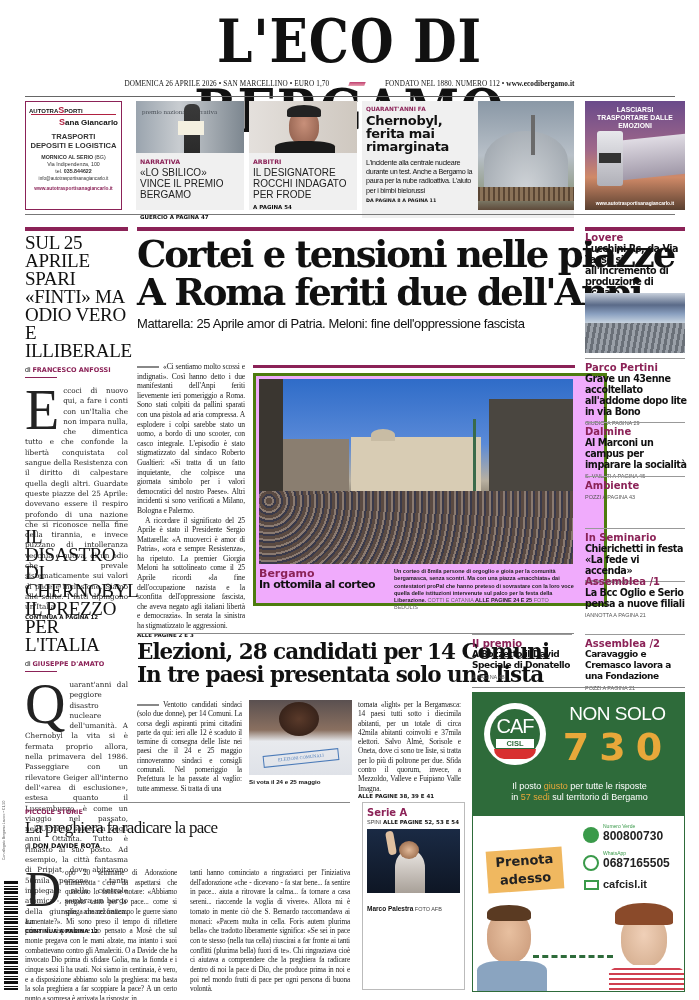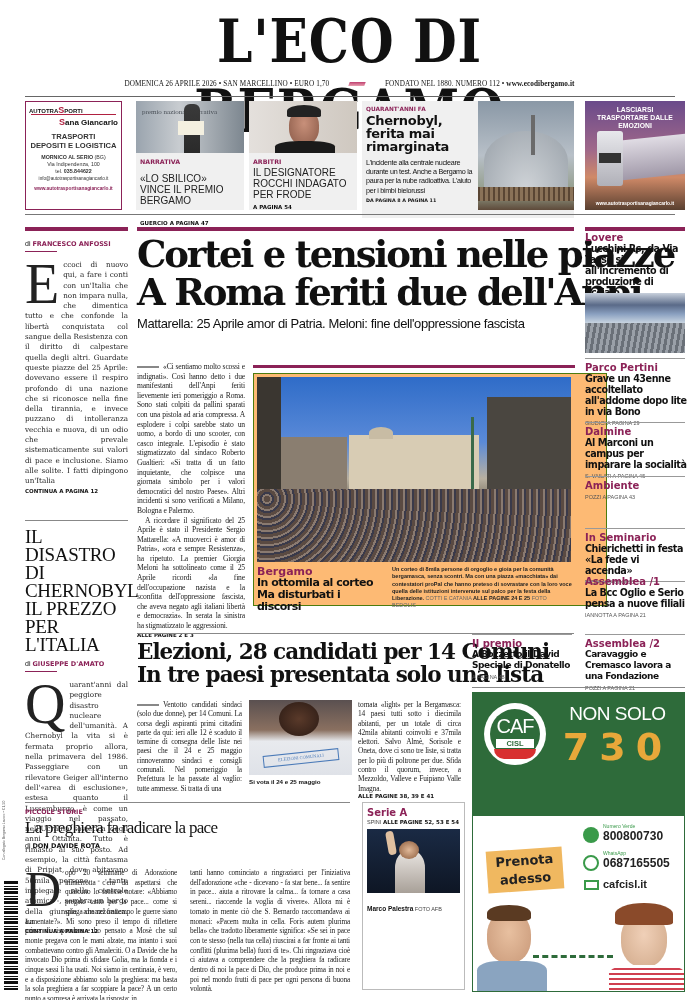--- a/index.html
+++ b/index.html
@@ -63,21 +63,21 @@
 </div>
 
 <div class="abs topbox" style="left:136px;top:101px;width:108px;height:109px">
   <div class="photo" style="height:52px;background:linear-gradient(90deg,#9aa4ae 0%,#c8ccd0 40%,#7d8790 100%);position:relative">
     <div class="serif" style="position:absolute;left:6px;top:8px;font-size:7px;color:#4a5058;line-height:7px">premio nazionale narrativa</div>
     <div style="position:absolute;left:48px;top:3px;width:16px;height:49px;background:linear-gradient(#3a3a3a,#2a2a2a);border-radius:6px 6px 0 0"></div>
     <div style="position:absolute;left:42px;top:20px;width:26px;height:14px;background:#f4f0e0"></div>
   </div>
   <div style="padding:5px 4px">
     <div class="kicker">NARRATIVA</div>
-    <div class="thin" style="margin-top:8px">«LO SBILICO» VINCE IL PREMIO BERGAMO</div>
+    <div class="thin" style="margin-top:2px">«LO SBILICO» VINCE IL PREMIO BERGAMO</div>
     <div style="margin-top:4px"><span class="ref">GUERCIO </span><span class="ref">A PAGINA 47</span></div>
   </div>
 </div>
 
 <div class="abs topbox" style="left:249px;top:101px;width:108px;height:109px">
   <div class="photo" style="height:52px;background:linear-gradient(90deg,#e4e0dc,#cfc8c0);position:relative">
     <div style="position:absolute;left:40px;top:8px;width:30px;height:36px;background:radial-gradient(ellipse at 50% 40%,#c8907a,#8a5a48);border-radius:45%"></div>
     <div style="position:absolute;left:38px;top:4px;width:34px;height:12px;background:#222;border-radius:50% 50% 10% 10%"></div>
     <div style="position:absolute;left:26px;top:40px;width:60px;height:14px;background:#1a1a1a;border-radius:40% 40% 0 0"></div>
   </div>
@@ -107,20 +107,21 @@
   <div style="position:absolute;left:12px;top:30px;width:26px;height:55px;background:linear-gradient(#e8e8ec,#b0b0b8);border-radius:3px"></div>
   <div style="position:absolute;left:38px;top:36px;width:62px;height:40px;background:linear-gradient(#e0dce4,#a098a8);transform:skewY(-6deg)"></div>
   <div style="position:absolute;left:14px;top:52px;width:22px;height:10px;background:#333"></div>
   <div class="sans" style="position:absolute;bottom:4px;left:0;width:100px;text-align:center;color:#fff;font-size:4.8px;font-weight:bold">www.autotrasportisanagiancarlo.it</div>
 </div>
 
 <div class="abs hr" style="left:25px;top:214px;width:650px;background:#777"></div>
 
 <div class="abs bar" style="left:25px;top:227px;width:103px"></div>
 <div class="abs" style="left:25px;top:234px;width:103px">
+  <div class="ed-title">SUL 25 APRILE SPARI «FINTI» MA ODIO VERO E ILLIBERALE</div>
   <div class="byline" style="margin-top:6px"><span>di </span><b>FRANCESCO ANFOSSI</b></div>
   <div style="width:32px;height:1px;background:#8b2257;margin-top:3px"></div>
   <div class="body" style="margin-top:8px"><span class="drop">E</span><span>ccoci di nuovo qui, a fare i conti con un'Italia che non impara nulla, che dimentica tutto e che confonde la libertà conquistata col sangue della Resistenza con il diritto di calpestare quella degli altri. Guardate queste piazze del 25 Aprile: dovevano essere il respiro profondo di una nazione che si riconosce nella fine della tirannia, e invece puzzano di intolleranza vecchia e nuova, di un odio che prevale sistematicamente sui valori di pace e inclusione. Siamo alle solite. I fatti dipingono un'Italia</span></div>
   <span class="cont">CONTINUA A PAGINA 12</span>
 </div>
 
 <div class="abs hr" style="left:25px;top:520px;width:103px"></div>
 <div class="abs" style="left:25px;top:528px;width:103px">
   <div class="ed-title">IL DISASTRO DI CHERNOBYL IL PREZZO PER L'ITALIA</div>
   <div class="byline" style="margin-top:6px"><span>di </span><b>GIUSEPPE D'AMATO</b></div>
@@ -136,34 +137,33 @@
   <div class="main-sub" style="margin-top:5px">Mattarella: 25 Aprile amor di Patria. Meloni: fine dell'oppressione fascista</div>
 </div>
 
 <div class="abs" style="left:137px;top:362px;width:108px">
   <div class="body-n"><span style="display:inline-block;width:22px;height:2px;background:#888;vertical-align:middle;margin-right:4px"></span><span>«Ci sentiamo molto scossi e indignati». Così hanno detto i due manifestanti dell'Anpi feriti lievemente ieri pomeriggio a Roma. Sono stati colpiti da pallini sparati con una pistola ad aria compressa. A esplodere i colpi sarebbe stato un uomo, a bordo di uno scooter, con casco integrale. L'episodio è stato stigmatizzato dal sindaco Roberto Gualtieri: «Si tratta di un fatto inquietante, che colpisce una giornata simbolo per i valori democratici del nostro Paese». Altri incidenti si sono verificati a Milano, Bologna e Palermo.</span></div>
   <div class="body-n" style="text-indent:8px">A ricordare il significato del 25 Aprile è stato il Presidente Sergio Mattarella: «A muoverci è amor di Patria», «ora e sempre Resistenza», ha ripetuto. La premier Giorgia Meloni ha sottolineato come il 25 Aprile ricordi «la fine dell'occupazione nazista e la sconfitta dell'oppressione fascista, che aveva negato agli italiani libertà e democrazia». In serata la sinistra ha stigmatizzato le aggressioni.</div>
   <div class="ref" style="margin-top:1px">ALLE PAGINE 2 E 3</div>
 </div>
 
 <div class="abs bar" style="left:253px;top:365px;width:322px;height:3px"></div>
-<div class="abs" style="left:253px;top:373px;width:354px;height:233px;border:1px solid #4d7c0f;background:#fdba74">
+<div class="abs" style="left:253px;top:373px;width:354px;height:233px;border:3px solid #4d7c0f;background:#f0abfc">
   <div class="photo" style="position:absolute;left:3px;top:3px;width:314px;height:185px;background:linear-gradient(#2f6cc8 0%,#5a8ad8 35%,#b8b0a0 55%,#6a6050 70%,#3a342e 100%)">
     <div style="position:absolute;left:0;top:0;width:24px;height:120px;background:#3a3630"></div>
     <div style="position:absolute;left:24px;top:60px;width:66px;height:60px;background:#8a7e70"></div>
     <div style="position:absolute;left:92px;top:58px;width:130px;height:62px;background:#d8ccb4"></div>
     <div style="position:absolute;left:112px;top:50px;width:24px;height:12px;background:#c8bca4;border-radius:50% 50% 0 0"></div>
     <div style="position:absolute;left:230px;top:20px;width:84px;height:105px;background:#4a4640"></div>
     <div style="position:absolute;left:214px;top:40px;width:3px;height:85px;background:#3a6a4a"></div>
     <div style="position:absolute;left:0;top:112px;width:314px;height:73px;background:repeating-radial-gradient(circle at 10px 10px,#5a4a42 0 3px,#8a7a70 3px 5px,#3a3a4a 5px 7px)"></div>
   </div>
   <div style="position:absolute;left:3px;top:192px;width:130px">
     <div class="side-k" style="font-size:11px">Bergamo</div>
     <div style="font-family:'DejaVu Sans',sans-serif;font-weight:bold;font-size:11px;line-height:12px;letter-spacing:-0.5px">In ottomila al corteo</div>
-    <div style="font-family:'DejaVu Sans',sans-serif;font-weight:bold;font-size:11px;line-height:12px;letter-spacing:-0.5px">Ma disturbati i discorsi</div>
   </div>
   <div class="sans" style="position:absolute;left:138px;top:192px;width:180px;font-size:5.5px;line-height:7.3px;font-weight:bold;color:#222"><span>Un corteo di 8mila persone di orgoglio e gioia per la comunità bergamasca, senza scontri. Ma con una piazza «macchiata» dai contestatori proPal che hanno preteso di sovrastare con la loro voce quella delle istituzioni intervenute sul palco per la festa della Liberazione.</span><span style="font-weight:normal;color:#666"> COTTI E CATANIA </span><span>ALLE PAGINE 24 E 25</span><span style="font-weight:normal;color:#666"> FOTO BEDOLIS</span></div>
 </div>
 
 <div class="abs hr" style="left:137px;top:633px;width:437px"></div>
 <div class="abs" style="left:137px;top:640px;width:440px">
   <div style="font-family:'DejaVu Serif',serif;font-weight:bold;font-size:21.5px;line-height:23px;letter-spacing:-1px;white-space:nowrap">Elezioni, 28 candidati per 14 Comuni</div>
   <div style="font-family:'DejaVu Serif',serif;font-weight:bold;font-size:21.5px;line-height:23px;letter-spacing:-1px;white-space:nowrap">In tre paesi presentata solo una lista</div>
 </div>
 <div class="abs body-n" style="left:137px;top:700px;width:105px;font-size:7.4px;line-height:9.3px"><span style="display:inline-block;width:22px;height:2px;background:#888;vertical-align:middle;margin-right:4px"></span><span>Ventotto candidati sindaci (solo due donne), per 14 Comuni. La corsa degli aspiranti primi cittadini parte da qui: ieri alle 12 è scaduto il termine di consegna delle liste nei paesi che il 24 e 25 maggio rinnoveranno sindaci e consigli comunali. Nel pomeriggio la Prefettura le ha passate al vaglio: tutte ammesse. Si tratta di una</span></div>
@@ -233,20 +233,24 @@
 <div class="abs" style="left:472px;top:692px;width:213px;height:300px;border:1px solid #2e6b3a;overflow:hidden">
   <div style="position:absolute;left:0;top:0;width:213px;height:123px;background:#2e6b3a">
     <div style="position:absolute;left:11px;top:10px;width:62px;height:62px;border-radius:50%;background:#fff;overflow:hidden">
       <div style="position:absolute;left:6px;top:6px;width:50px;height:50px;border-radius:50%;background:#2e6b3a"></div>
       <div class="sans" style="position:absolute;left:0;top:12px;width:62px;text-align:center;color:#fff;font-size:20px;letter-spacing:-1px">CAF</div>
       <div class="sans" style="position:absolute;left:12px;top:36px;width:38px;height:9px;background:#fff;text-align:center;color:#2e6b3a;font-size:7.5px;font-weight:bold;line-height:9px">CISL</div>
       <div style="position:absolute;left:10px;top:46px;width:42px;height:10px;background:#d83030;border-radius:0 0 20px 20px"></div>
     </div>
     <div class="sans" style="position:absolute;left:82px;top:10px;width:125px;text-align:center;color:#fff;font-size:19px;letter-spacing:-0.5px">NON SOLO</div>
     <div style="position:absolute;left:82px;top:32px;width:125px;text-align:center;color:#e8a83a;font-family:'DejaVu Sans',sans-serif;font-weight:bold;font-size:38px;letter-spacing:10px">730</div>
+    <div class="sans" style="position:absolute;left:0;top:88px;width:213px;text-align:center;color:#fff;font-size:9px;line-height:11px">
+      <div><span>Il posto </span><span style="color:#e8a83a">giusto</span><span> per tutte le risposte</span></div>
+      <div><span>in </span><span style="color:#e8a83a">57 sedi</span><span> sul territorio di Bergamo</span></div>
+    </div>
   </div>
   <div style="position:absolute;left:14px;top:156px;width:76px;height:42px;background:#f0b860;transform:rotate(-4deg);text-align:center;font-family:'DejaVu Sans',sans-serif;font-weight:bold;font-size:13px;line-height:18px;padding-top:3px;color:#222">
       <div>Prenota</div>
       <div>adesso</div>
     </div>
   <div style="position:absolute;left:110px;top:130px;width:100px">
     <div style="position:relative;height:24px">
       <div style="position:absolute;left:0;top:4px;width:16px;height:16px;border-radius:50%;background:#3a9a4a"></div>
       <div class="sans" style="position:absolute;left:20px;top:0;font-size:5px;color:#3a9a4a">Numero Verde</div>
       <div class="sans" style="position:absolute;left:20px;top:6px;font-size:12px;font-weight:bold;color:#222">800800730</div>

